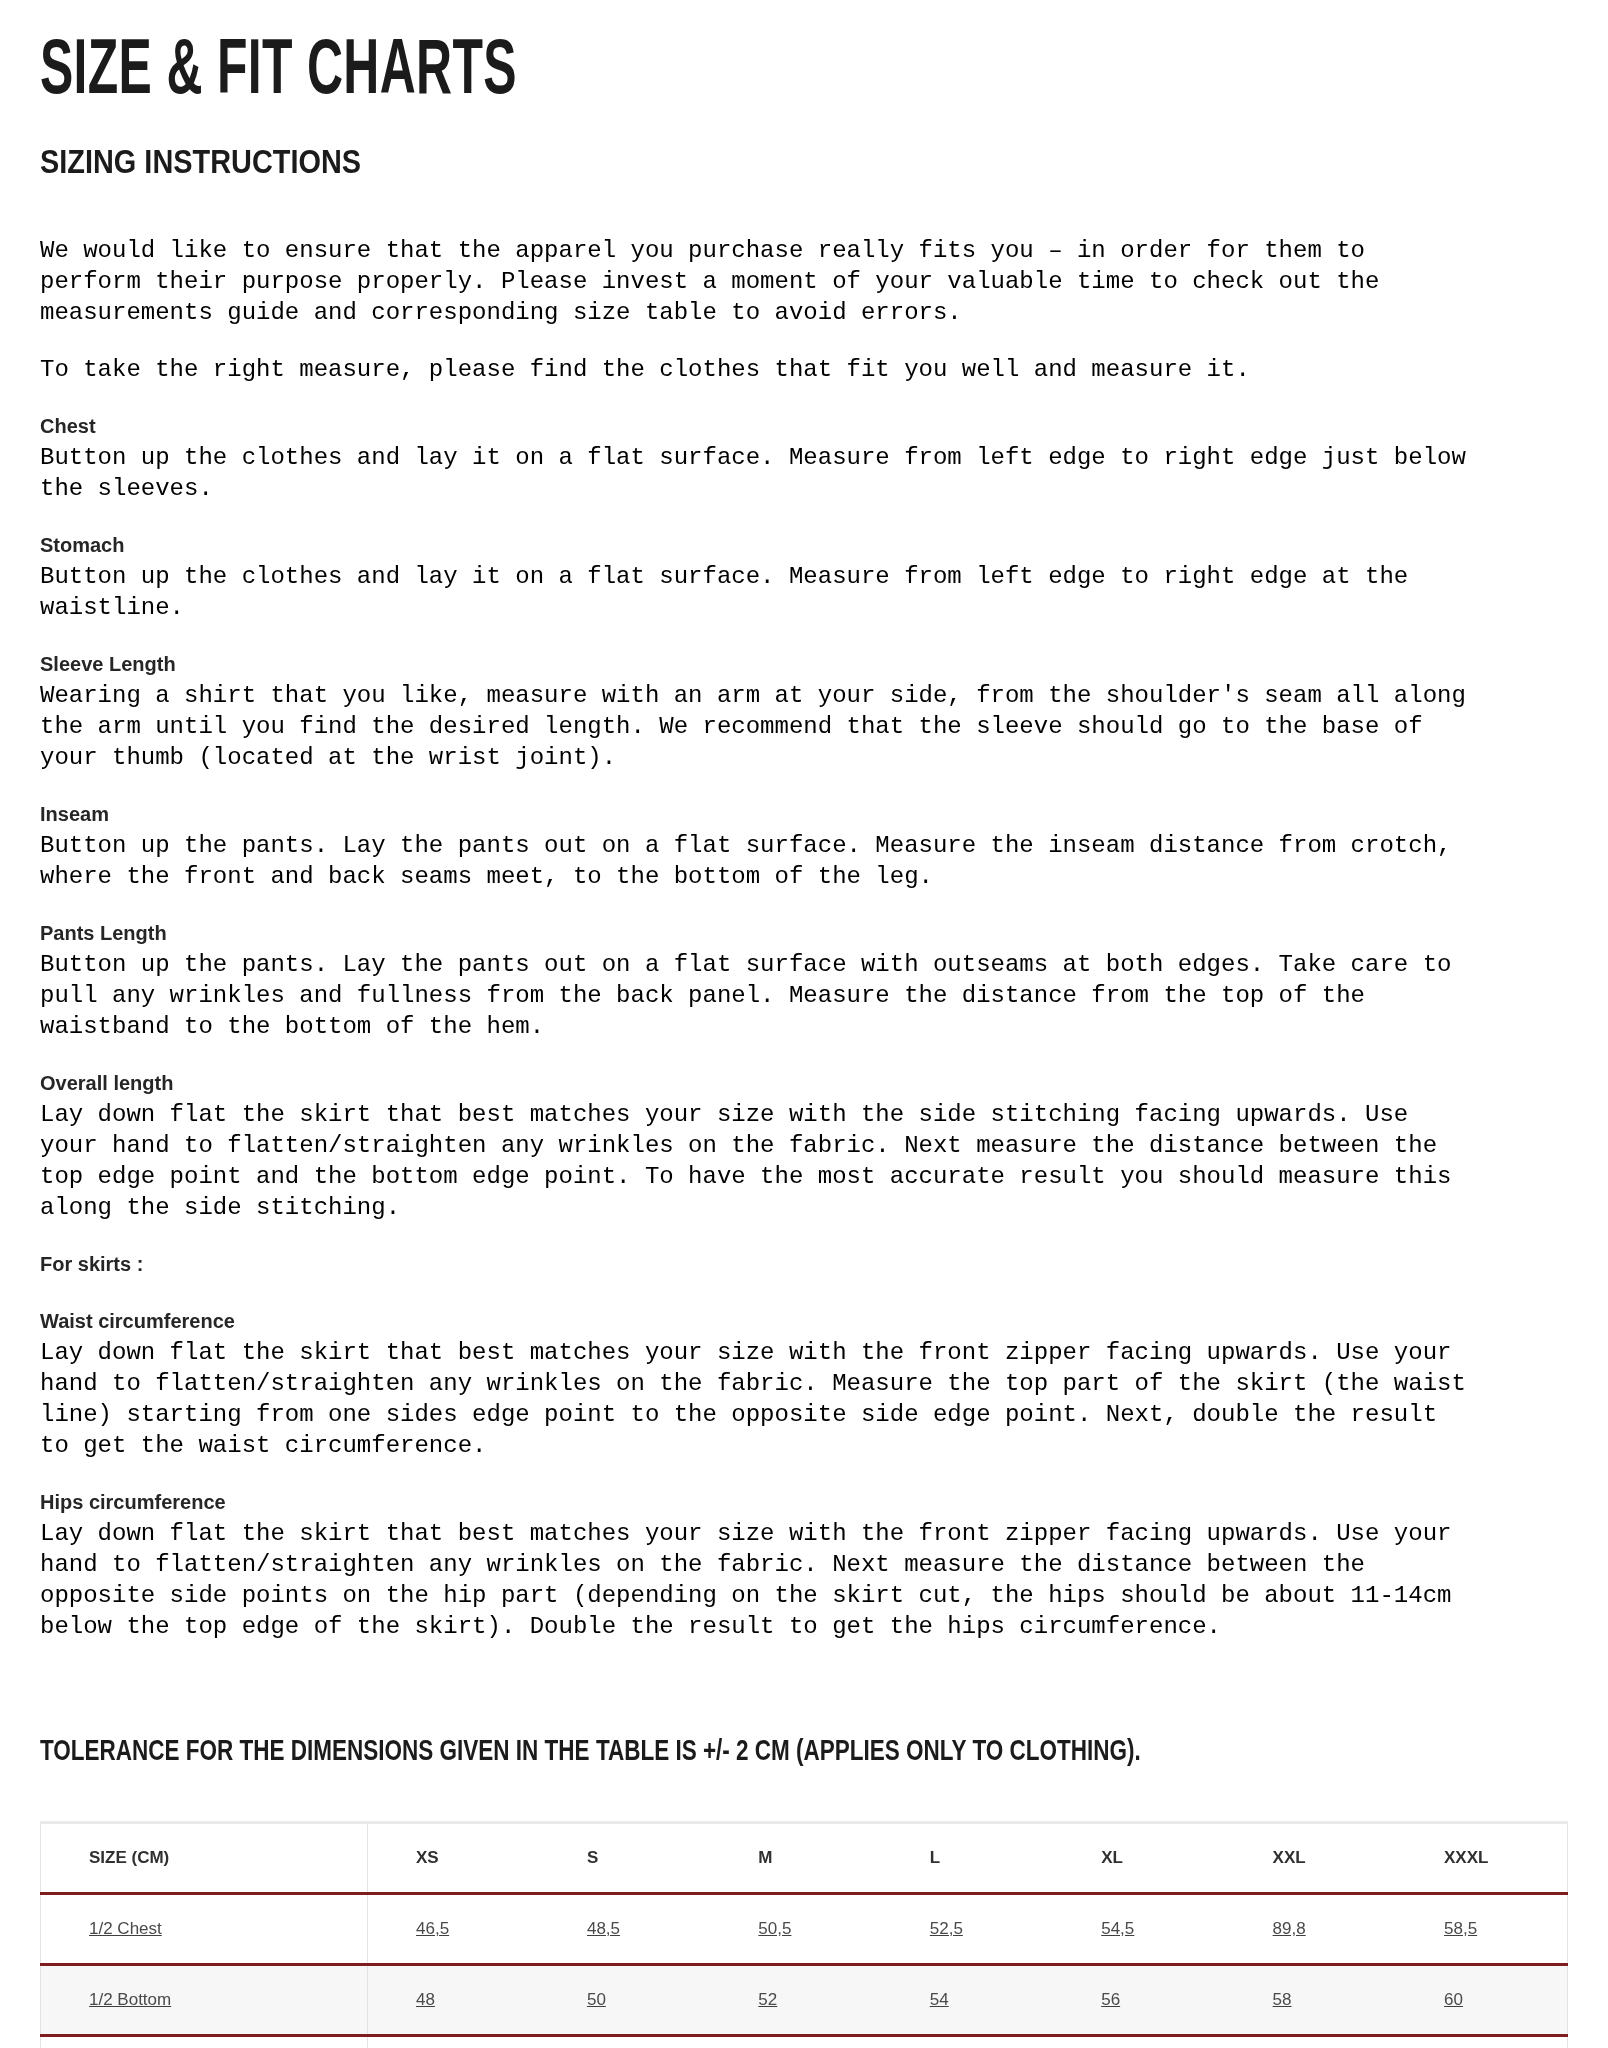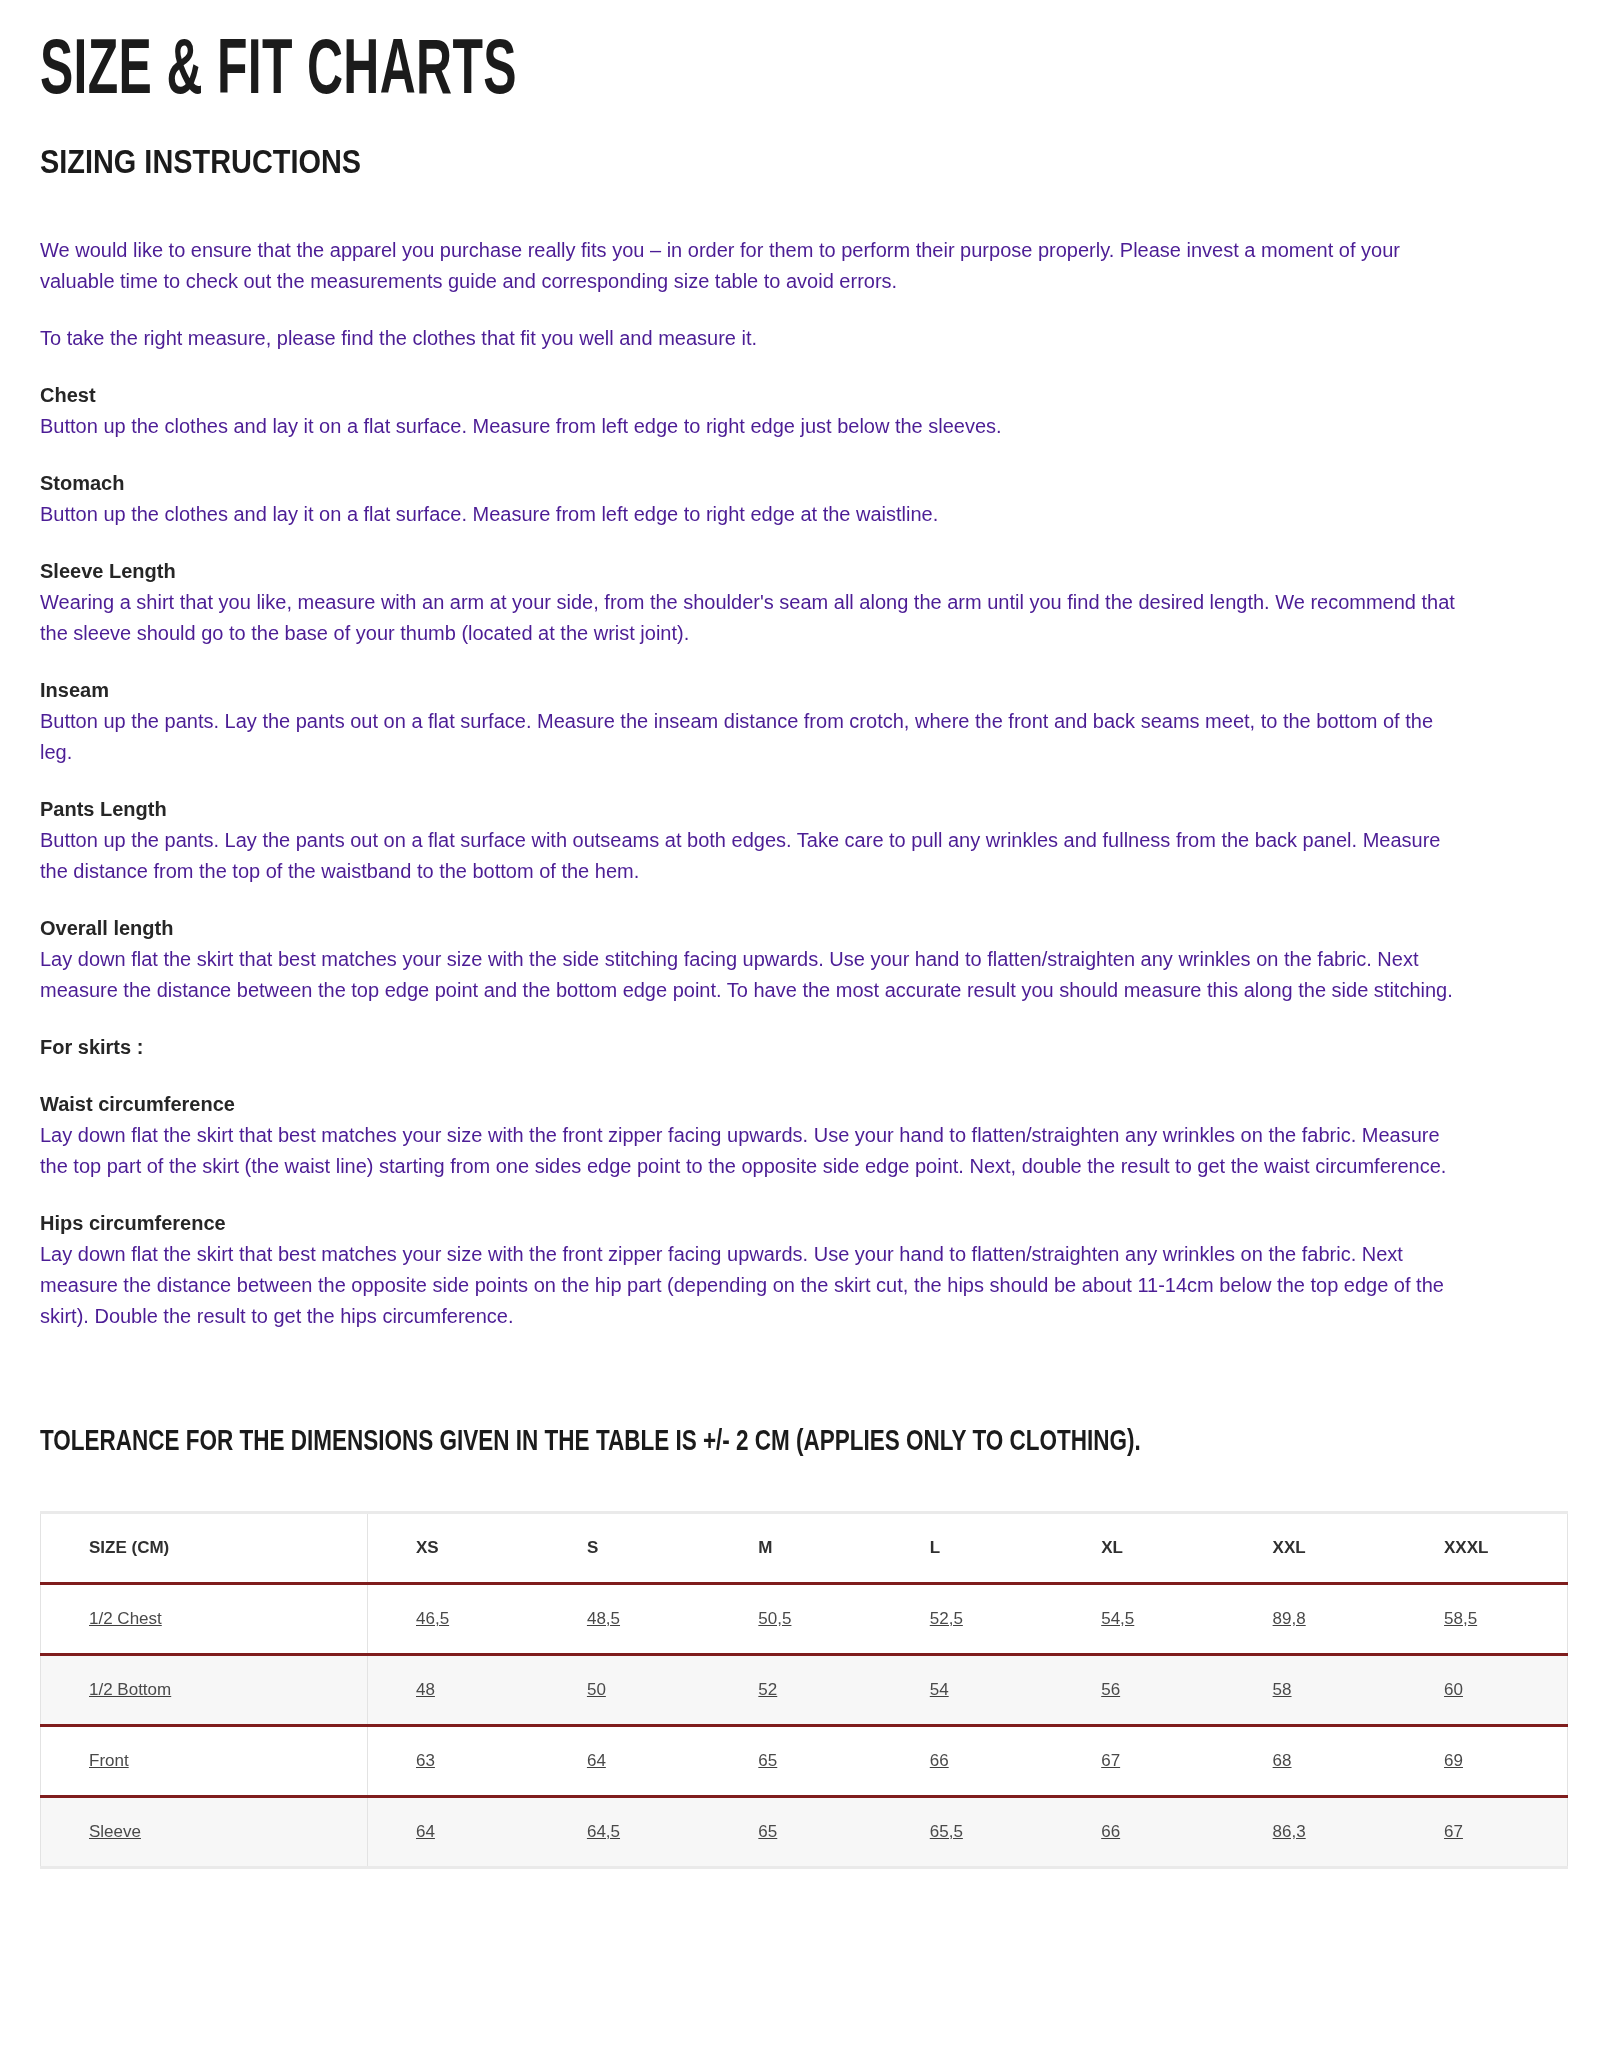--- a/index.html
+++ b/index.html
@@ -31,24 +31,25 @@
     font-weight: 700;
     color: #1b1b1b;
     white-space: nowrap;
     transform: scaleX(0.85);
     transform-origin: 0 50%;
   }
 
   .intro { margin-top: 56px; }
   .body-p {
     margin: 0 0 26px 0;
-    font-size: 20px;
+    font-size: 24px;
     line-height: 31px;
     max-width: 1430px;
-    color: #4c1d95;
+    color: #000000;
+    font-family: Liberation Mono, monospace;
   }
   .block { margin: 0 0 26px 0; }
   .block p { margin: 0; }
   .term {
     font-size: 20px;
     line-height: 31px;
     font-weight: 700;
     color: #262626;
   }
 

